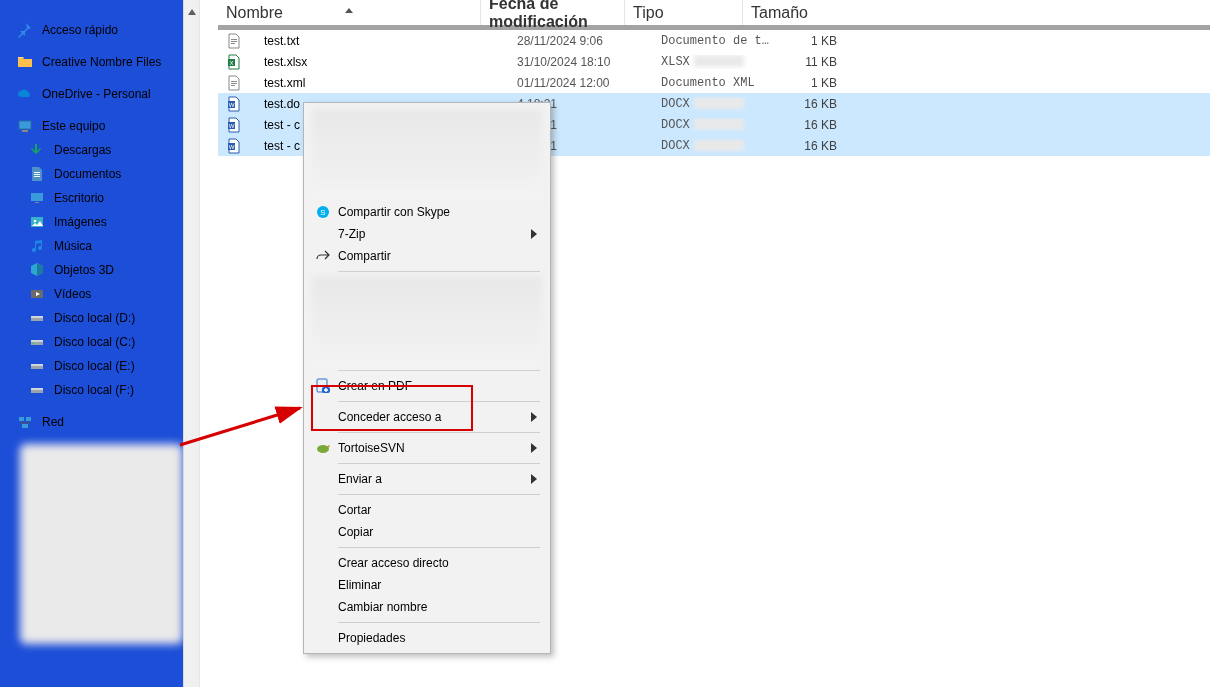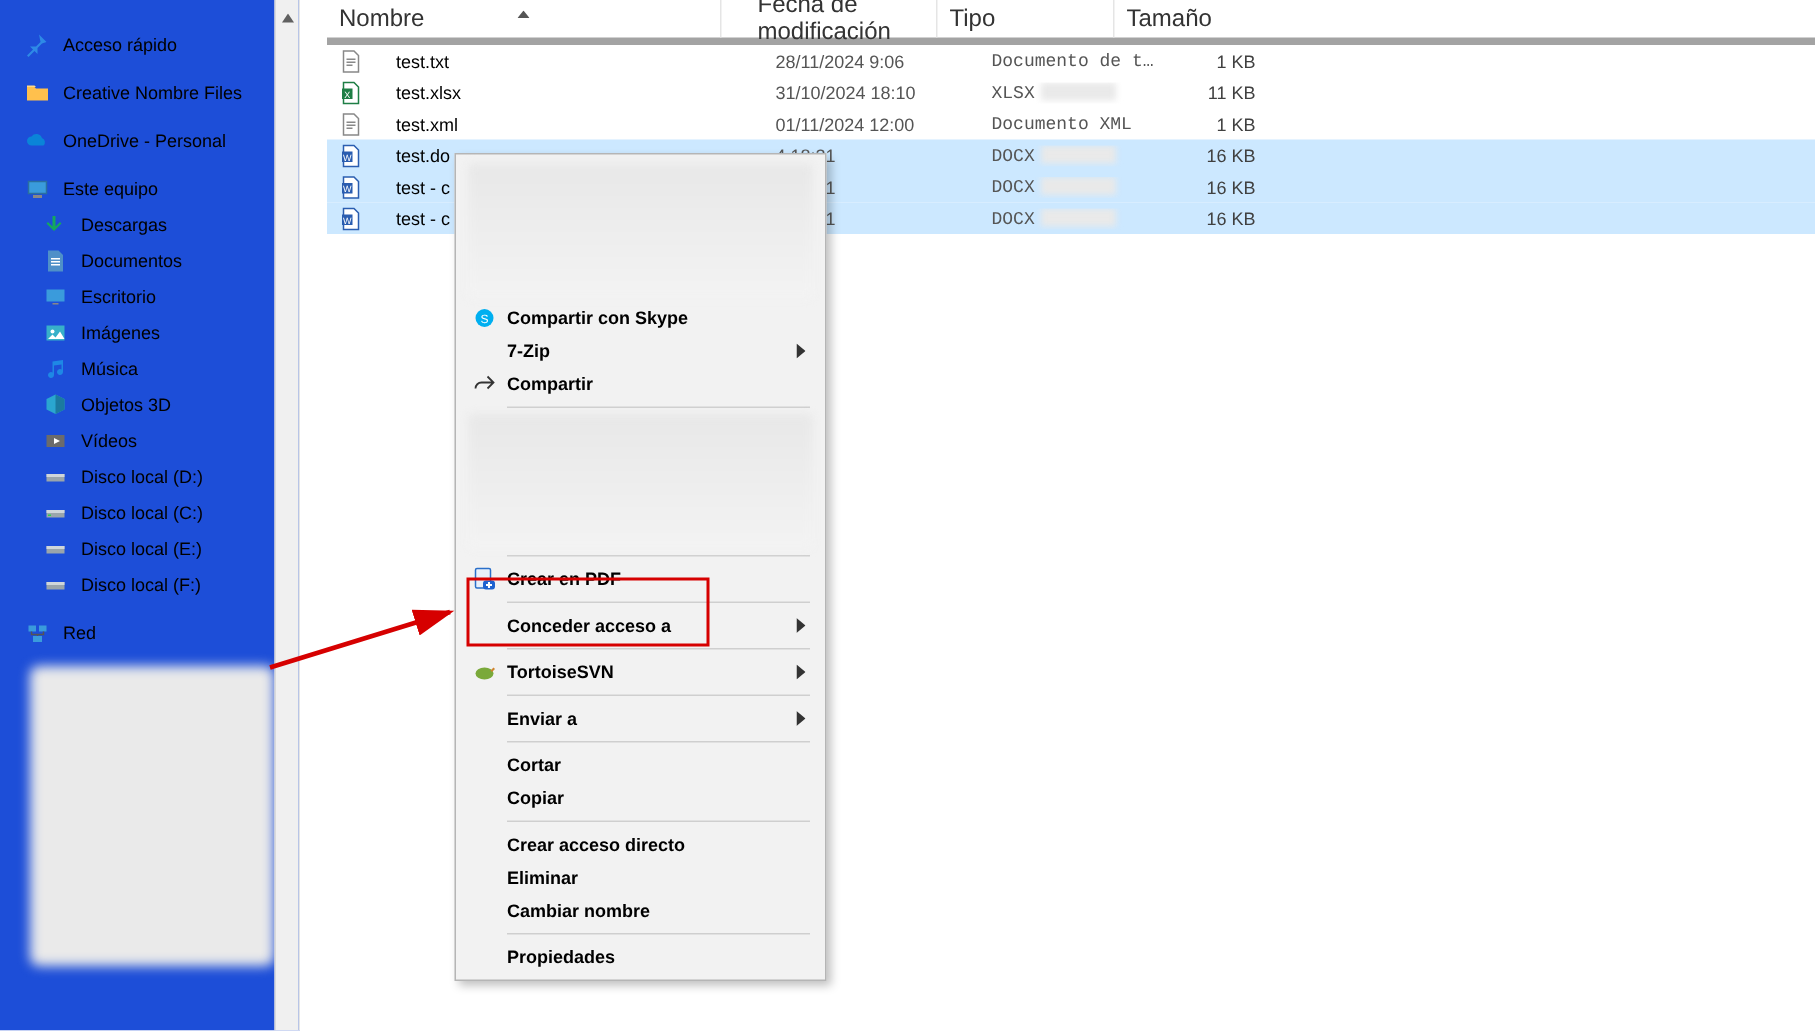--- a/index.html
+++ b/index.html
@@ -65,21 +65,21 @@
   }
   .columns {
     display:flex;
     border-bottom:5px solid #a3a3a3;
     height:30px;
     align-items:center;
     font-size:16px;
     color:#333;
   }
   .col-name{width:262px; padding-left:8px; position:relative;}
-  .col-date{width:144px; padding-left:24px;}
+  .col-date{width:144px; padding-left:8px;font-weight:bold;}
   .col-type{width:118px; padding-left:8px;}
   .col-size{width:80px; padding-left:8px;}
   .columns .sort-arrow{position:absolute; left:50%; top:-1px; transform:translateX(-50%);}
   .columns .sort-arrow svg{width:8px;height:5px;fill:#555;}
   .columns > div{border-right:1px solid transparent; height:100%; display:flex; align-items:center; position:relative;}
   .columns > div + div{border-left:1px solid #e5e5e5;}
   .rows{}
   .row{
     display:flex;
     height:21px;
@@ -107,21 +107,21 @@
   }
   .cm-item{
     display:flex;
     align-items:center;
     height:22px;
     padding:0 10px 0 8px;
     position:relative;
   }
   .cm-icon{width:22px;display:flex;align-items:center;justify-content:center;}
   .cm-icon svg{width:16px;height:16px;}
-  .cm-label{flex:1; padding-left:4px;font-weight:bold;}
+  .cm-label{flex:1; padding-left:4px;}
   .cm-sub{width:12px;display:flex;align-items:center;justify-content:center;}
   .cm-sub svg{width:6px;height:10px;fill:#333;}
   .cm-sep{height:1px;background:#cfcfcf;margin:4px 10px 4px 34px;}
   .cm-blur{
     height:90px;
     margin:2px 8px;
     background:linear-gradient(180deg,#e8e8e8,#f3f3f3);
     filter:blur(3px);
     border-radius:3px;
   }

